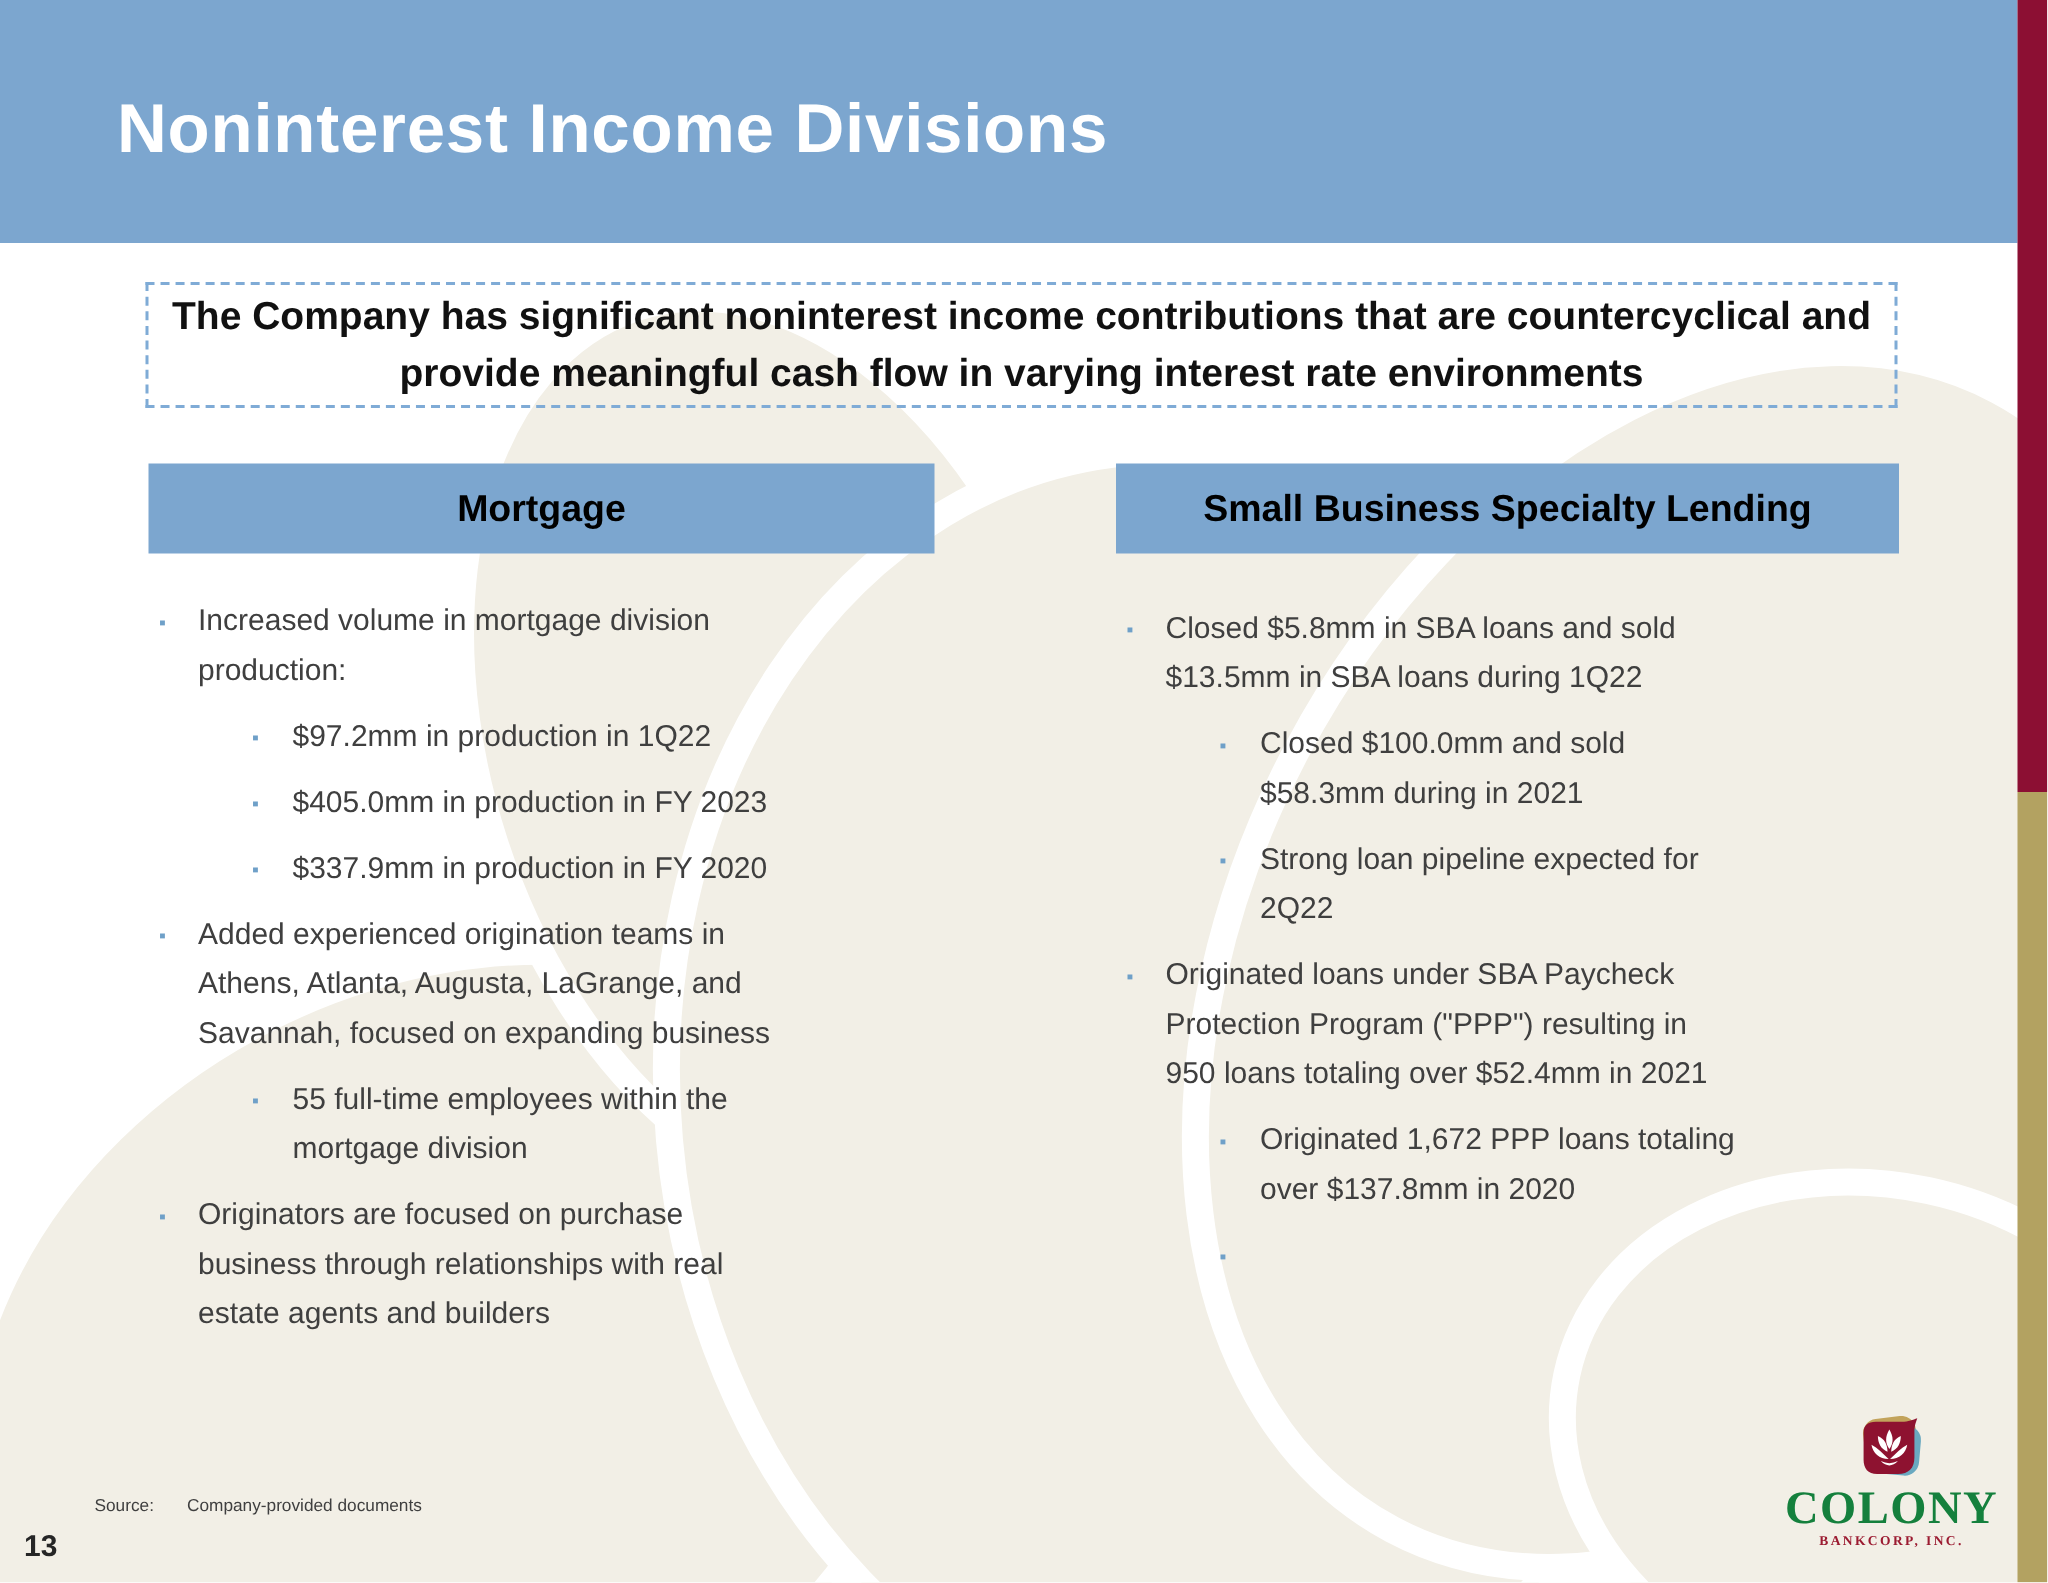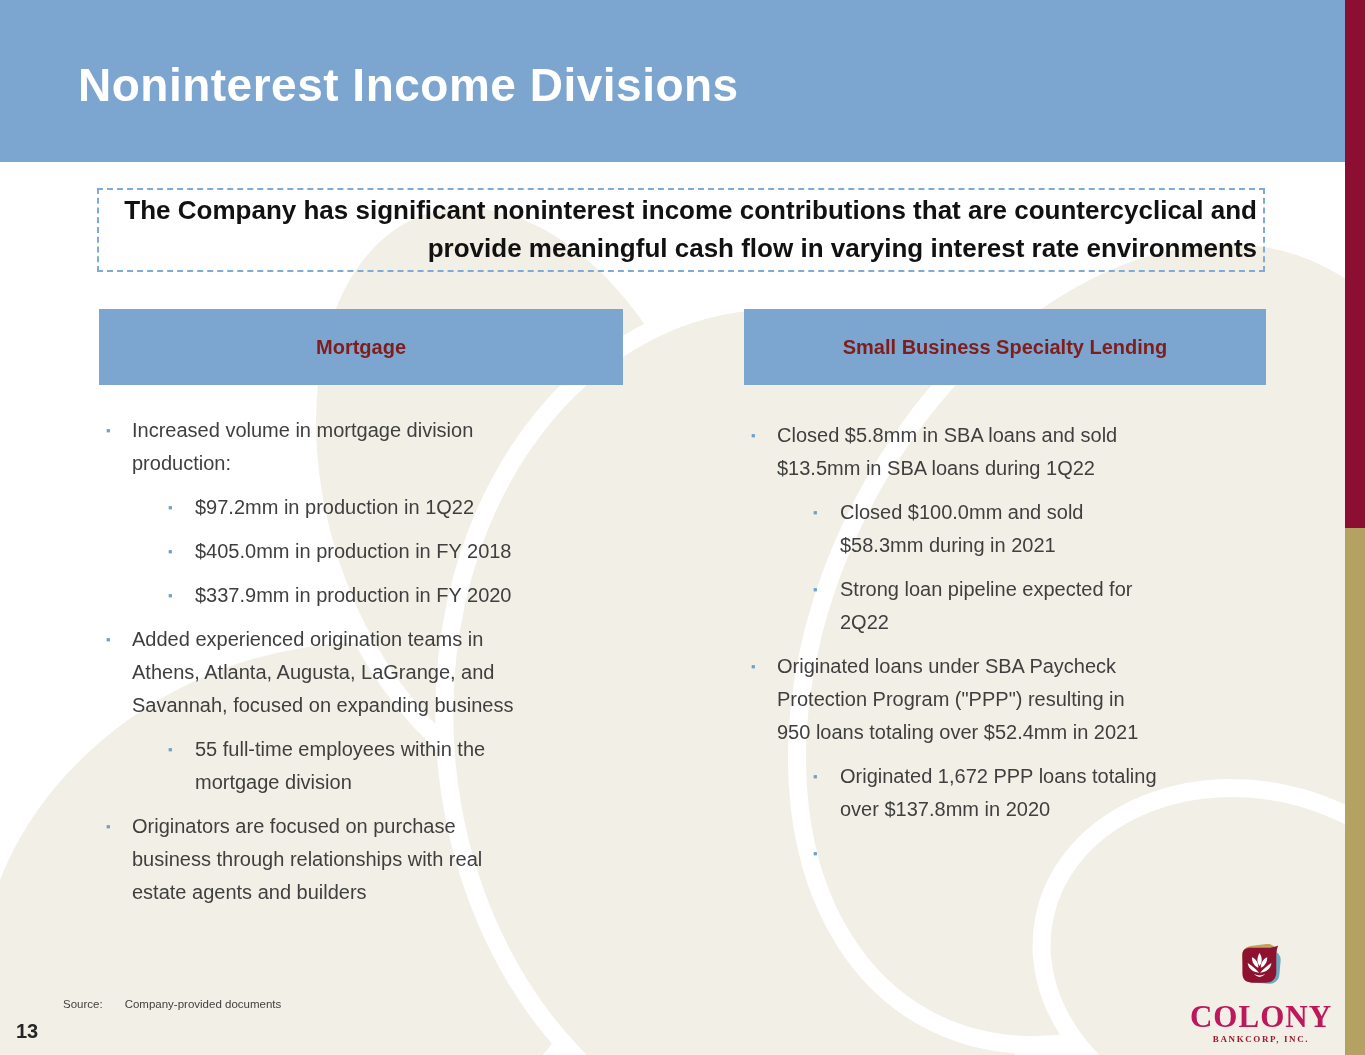--- a/index.html
+++ b/index.html
@@ -21,34 +21,34 @@
     line-height:1.1; white-space:nowrap;
   }
   
   .edge-maroon { position:absolute; left:1345px; top:0; width:20px; height:528px; background:#8C0F33; }
   .edge-tan    { position:absolute; left:1345px; top:528px; width:20px; height:527px; background:#B3A261; }
 
   
   .statement-box {
     position:absolute; left:97px; top:188px; width:1168px; box-sizing:border-box;
     border:2px dashed #7FABD6; padding:1px 6px 3px 6px;
-    text-align:right;
+    text-align:center;
   }
   .statement-text {
     font-size:26px; font-weight:bold; color:#111111; line-height:38px;
     white-space:pre-line;
   }
 
   
   .col { position:absolute; top:309px; }
   .col-left  { left:99px;  width:524px; }
   .col-right { left:744px; width:522px; }
   .col-header {
-    height:76px; background:#7CA6CF; color:#7f1d1d;
-    font-size:20px; font-weight:bold;
+    height:60px; background:#7CA6CF; color:#000000;
+    font-size:25px; font-weight:bold;
     display:flex; align-items:center; justify-content:center;
   }
   .col-body-left  { padding-top:29px; }
   .col-body-right { padding-top:34px; }
 
   ul.blist { list-style:none; margin:0; padding:0; }
   ul.blist li {
     display:flex; align-items:flex-start; margin-bottom:11px;
     font-size:20px; line-height:33px; color:#3F3F3F;
   }
@@ -62,21 +62,21 @@
   .source-line .lbl { margin-right:22px; }
   .page-number { position:absolute; left:16px; top:1020px; font-size:20px; color:#262626;font-weight:bold; }
 
   
   .logo {
     position:absolute; left:1196px; top:944px; width:130px;
     display:flex; flex-direction:column; align-items:center;
   }
   .logo-name {
     font-family:"Liberation Serif", serif; font-weight:bold;
-    font-size:31px; letter-spacing:1px; color:#be185d; line-height:1.0; margin-top:15px;
+    font-size:31px; letter-spacing:1px; color:#15803d; line-height:1.0; margin-top:3px;
   }
   .logo-sub {
     font-family:"Liberation Serif", serif; font-weight:bold;
     font-size:9px; letter-spacing:1.6px; color:#9B1B31; margin-top:2px;
   }
 </style>
 </head>
 <body>
 
 <div class="slide">
@@ -110,21 +110,21 @@
             <span class="sq">▪</span>
             <span class="txt">Increased volume in mortgage division
 production:</span>
           </li>
         <li class="l2">
             <span class="sq">▪</span>
             <span class="txt">$97.2mm in production in 1Q22</span>
           </li>
         <li class="l2">
             <span class="sq">▪</span>
-            <span class="txt">$405.0mm in production in FY 2018</span>
+            <span class="txt">$405.0mm in production in FY 2023</span>
           </li>
         <li class="l2">
             <span class="sq">▪</span>
             <span class="txt">$337.9mm in production in FY 2020</span>
           </li>
         <li class="l1">
             <span class="sq">▪</span>
             <span class="txt">Added experienced origination teams in
 Athens, Atlanta, Augusta, LaGrange, and
 Savannah, focused on expanding business</span>

